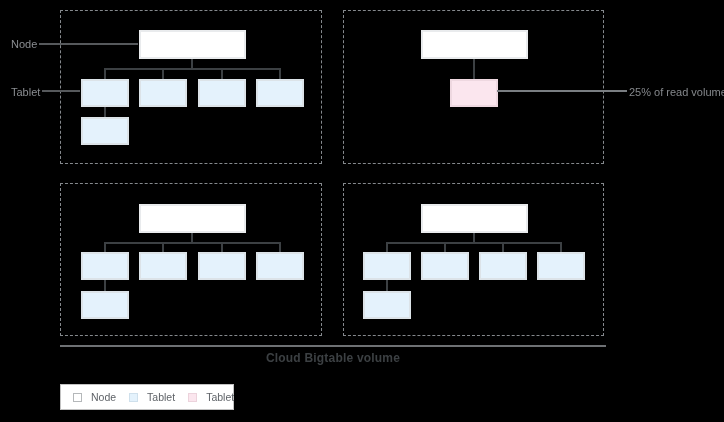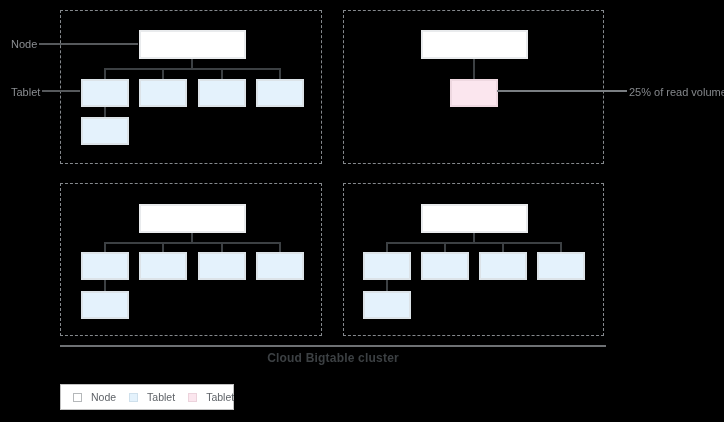--- a/index.html
+++ b/index.html
@@ -96,21 +96,21 @@
   <div class="side-label" style="left:11px;top:38px;">Node</div>
   <div class="pointer-line" style="left:39px;top:43px;width:99px;"></div>
 
   <div class="side-label" style="left:11px;top:86px;">Tablet</div>
   <div class="pointer-line" style="left:42px;top:90px;width:38px;"></div>
 
   <div class="read-line" style="left:497px;top:90px;width:130px;"></div>
   <div class="read-label" style="left:629px;top:86px;">25% of read volume</div>
 
   <div class="cluster-line"></div>
-  <div class="cluster-title">Cloud Bigtable cluster</div>
+  <div class="cluster-title">Cloud Bigtable volume</div>
 
   <div class="legend">
     <div class="legend-item">
       <span class="swatch swatch-node" style="background-color: rgb(255, 255, 255);"></span>
       <span class="legend-label">Node</span>
     </div>
     <div class="legend-item">
       <span class="swatch swatch-tablet" style="background-color: rgb(228, 242, 252);"></span>
       <span class="legend-label">Tablet</span>
     </div>

